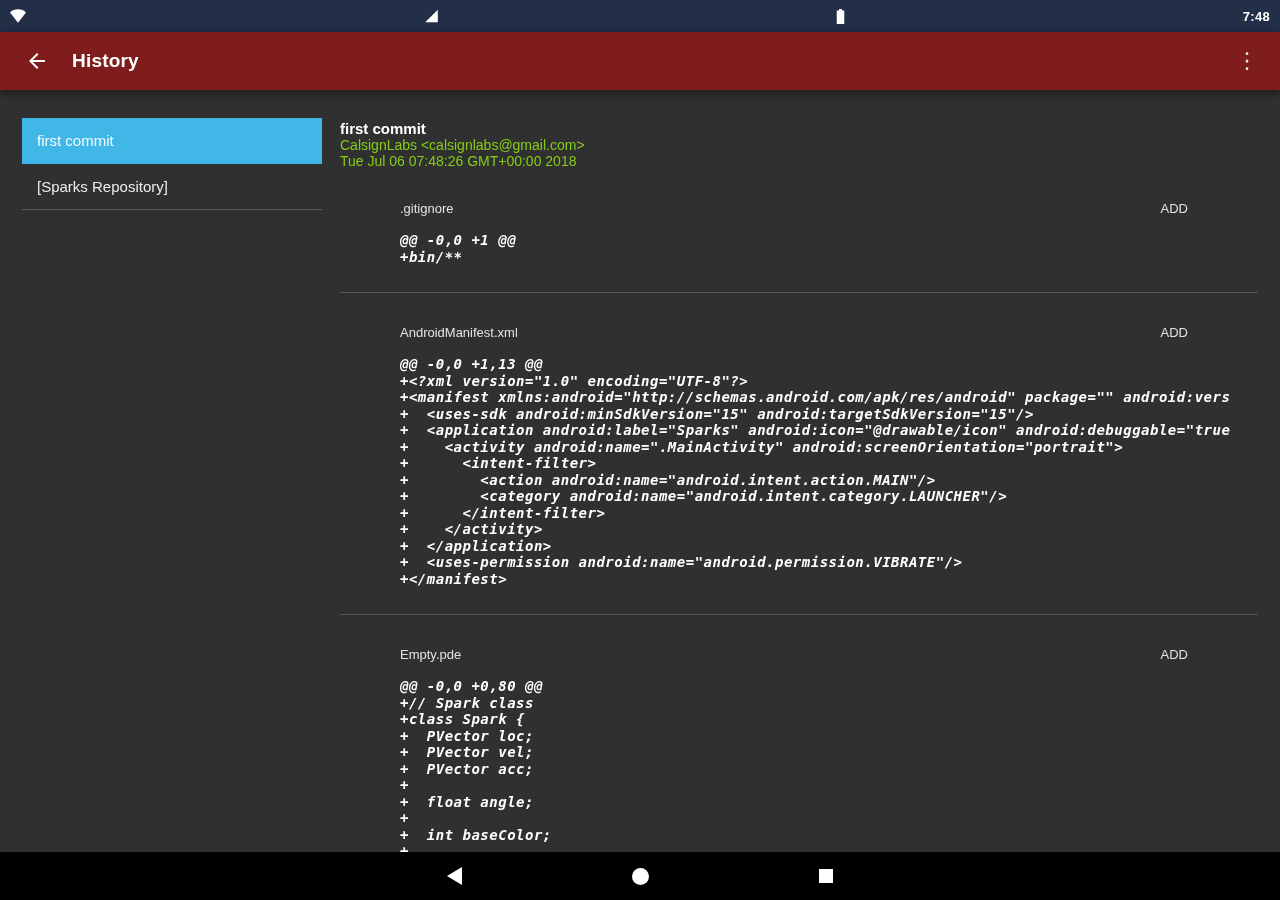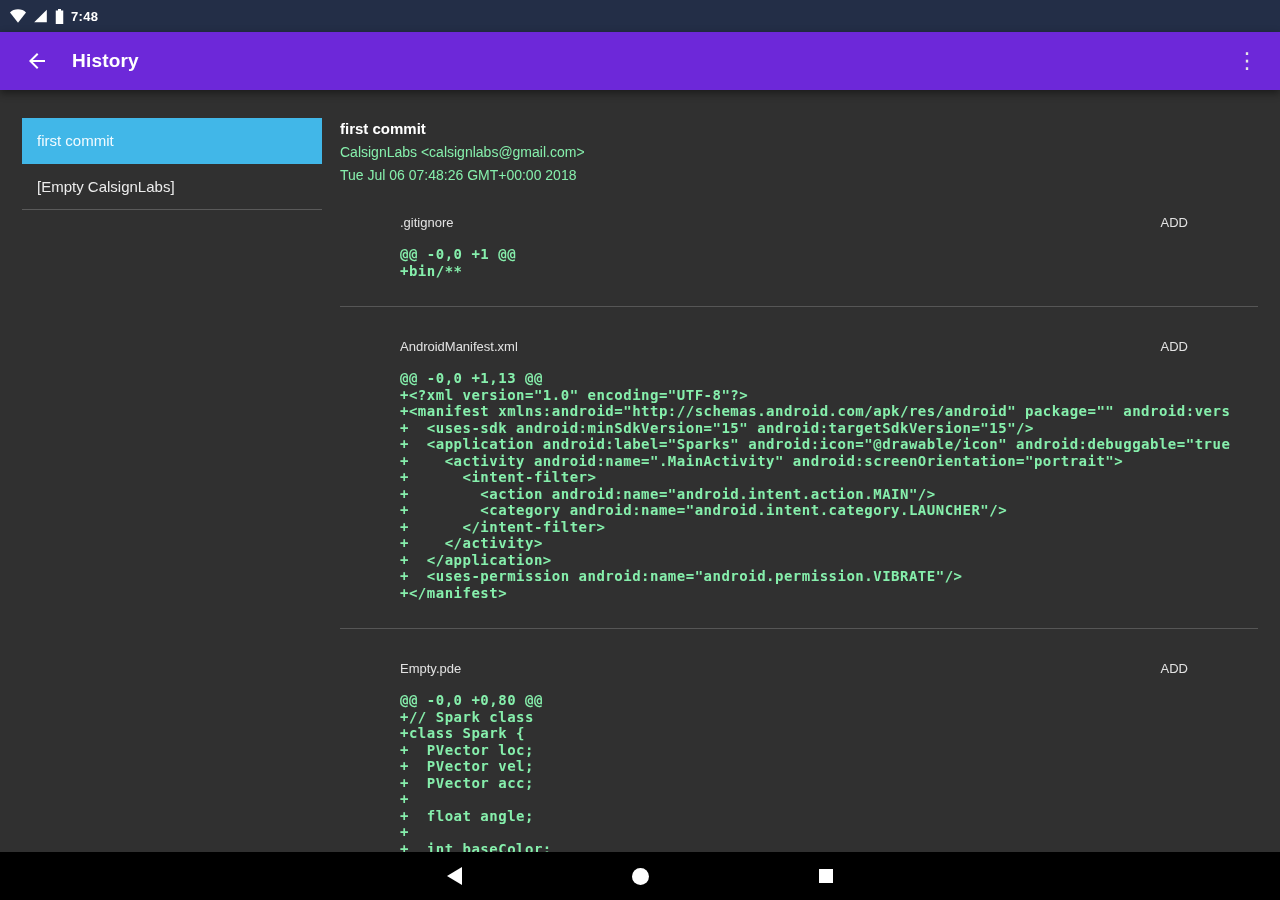--- a/index.html
+++ b/index.html
@@ -7,29 +7,29 @@
     width: 1280px; height: 900px;
     background: #303030;
     font-family: "Liberation Sans", sans-serif;
     overflow: hidden;
   }
   .screen { position: relative; width: 1280px; height: 900px; }
 
   
   .status-bar {
     height: 28px; background: #232e47;
-    display: flex; align-items: center; justify-content: flex-start;
+    display: flex; align-items: center; justify-content: space-between;
     gap: 7px; padding: 16px 10px; color: #fff;
   }
   .status-bar svg { display: block; }
   .status-time { font-size: 13px; font-weight: bold; letter-spacing: .3px; }
 
   
   .app-bar {
-    height: 58px; background: #6d28d9;
+    height: 58px; background: #7f1d1d;
     display: flex; align-items: center;
     padding: 0 16px 0 14px;
     box-shadow: 0 3px 8px rgba(0,0,0,.45);
     position: relative; z-index: 5;
   }
   .back-btn { width: 46px; height: 46px; display: flex; align-items: center; justify-content: center; cursor: pointer; }
   .app-title { color: #fff; font-size: 19px; font-weight: bold; margin-left: 12px; letter-spacing: .2px; }
   .overflow-btn { margin-left: auto; color: #e6e6e6; font-size: 22px; width: 34px; height: 40px;
     display: flex; align-items: center; justify-content: center; cursor: pointer; }
 
@@ -40,35 +40,35 @@
   .side-item {
     height: 46px; display: flex; align-items: center;
     padding-left: 15px; color: #ececec; font-size: 15px;
     border-bottom: 1px solid #5a5a5a; cursor: pointer;
   }
   .side-item.selected { background: #41b7e8; color: #f2fbff; border-bottom-color: #41b7e8; }
 
   .main { flex: 1; margin-left: 18px; margin-right: 22px; overflow: hidden; }
   .commit-block { padding-top: 14px; }
   .commit-title { color: #ffffff; font-size: 15px; font-weight: bold; }
-  .commit-author, .commit-date { color: #86efac; font-size: 14px; margin-top: 7px; }
+  .commit-author, .commit-date { color: #84cc16; font-size: 14px; }
 
   .file-header {
     display: flex; justify-content: space-between; align-items: center;
     padding: 32px 70px 16px 60px;
     color: #e2e2e2; font-size: 13px;
   }
   .diff {
     margin: 0; padding-left: 60px;
-    color: #86efac;
+    color: #ffffff;
     font-family: "DejaVu Sans Mono", monospace;
     font-size: 14px; font-weight: bold;
     letter-spacing: .5px;
     line-height: 16.5px;
-    white-space: pre; overflow: hidden;
+    white-space: pre; overflow: hidden; font-style: italic;
   }
   .divider { border-bottom: 1px solid #565656; margin-top: 27px; }
 
   
   .nav-bar {
     position: absolute; left: 0; bottom: 0;
     width: 1280px; height: 48px; background: #000;
     display: flex; align-items: center; justify-content: center; gap: 146px;
   }
   .nav-btn { width: 40px; height: 40px; display: flex; align-items: center; justify-content: center; cursor: pointer; }
@@ -101,21 +101,21 @@
       </svg>
     </div>
     <span class="app-title">History</span>
     <div class="overflow-btn">⋮</div>
   </div>
 
   <div class="content">
 
     <nav class="sidebar">
       <div class="side-item selected">first commit</div>
-      <div class="side-item">[Empty CalsignLabs]</div>
+      <div class="side-item">[Sparks Repository]</div>
     </nav>
 
     <main class="main">
       <div class="commit-block">
         <div class="commit-title">first commit</div>
         <div class="commit-author">CalsignLabs &lt;calsignlabs@gmail.com&gt;</div>
         <div class="commit-date">Tue Jul 06 07:48:26 GMT+00:00 2018</div>
       </div>
       <div id="file-list">
   <section class="file-section">

